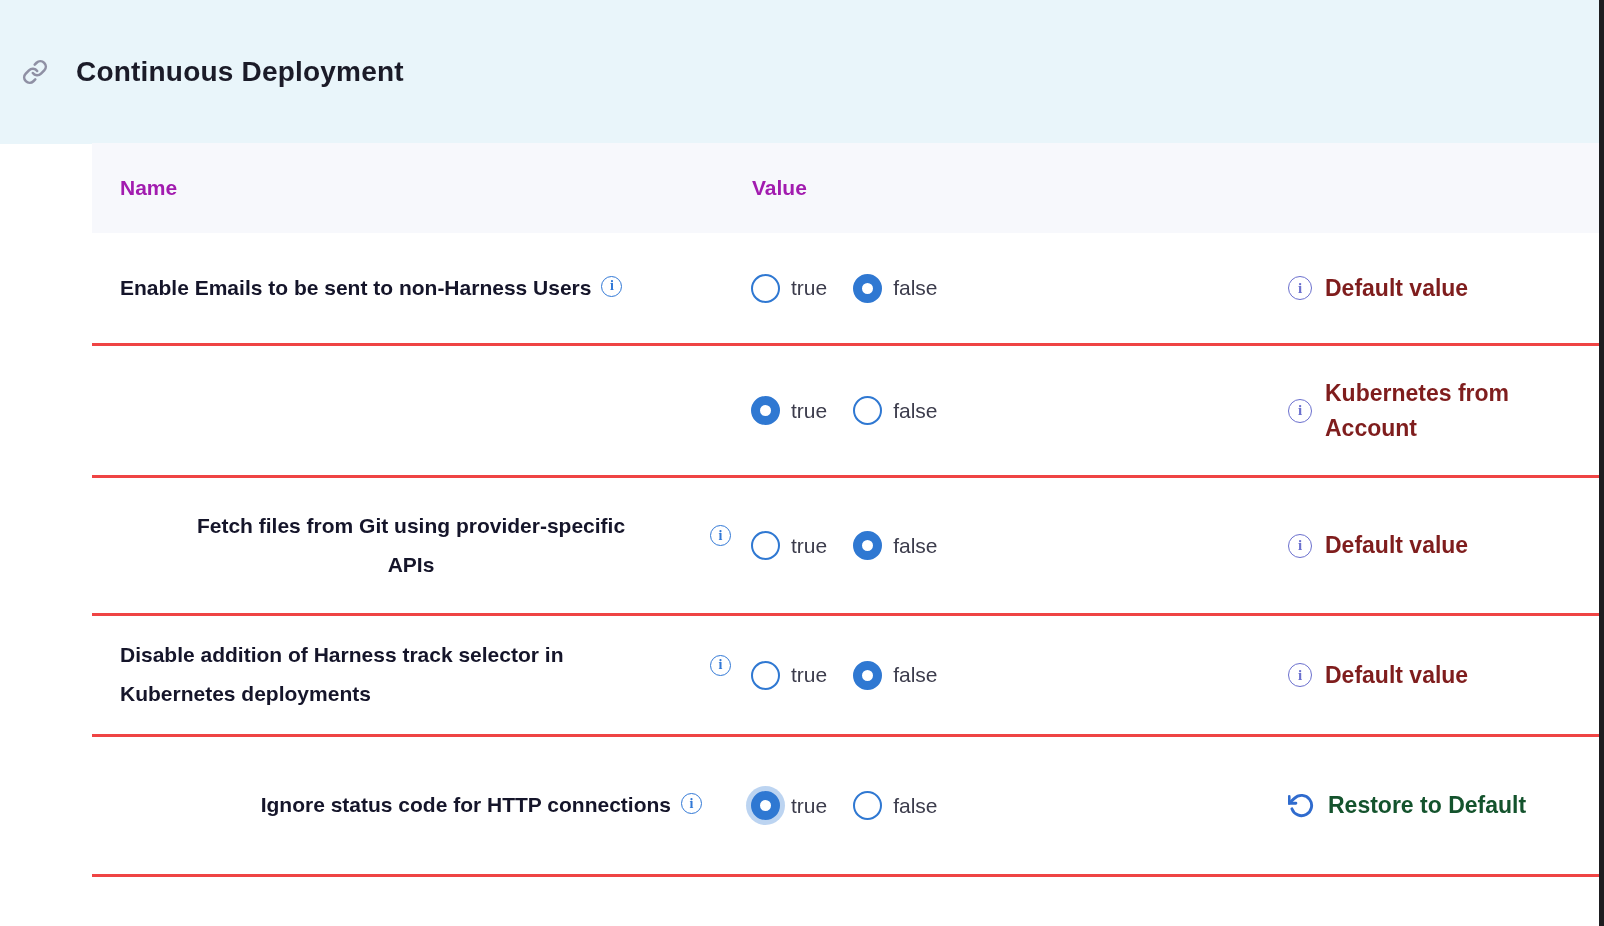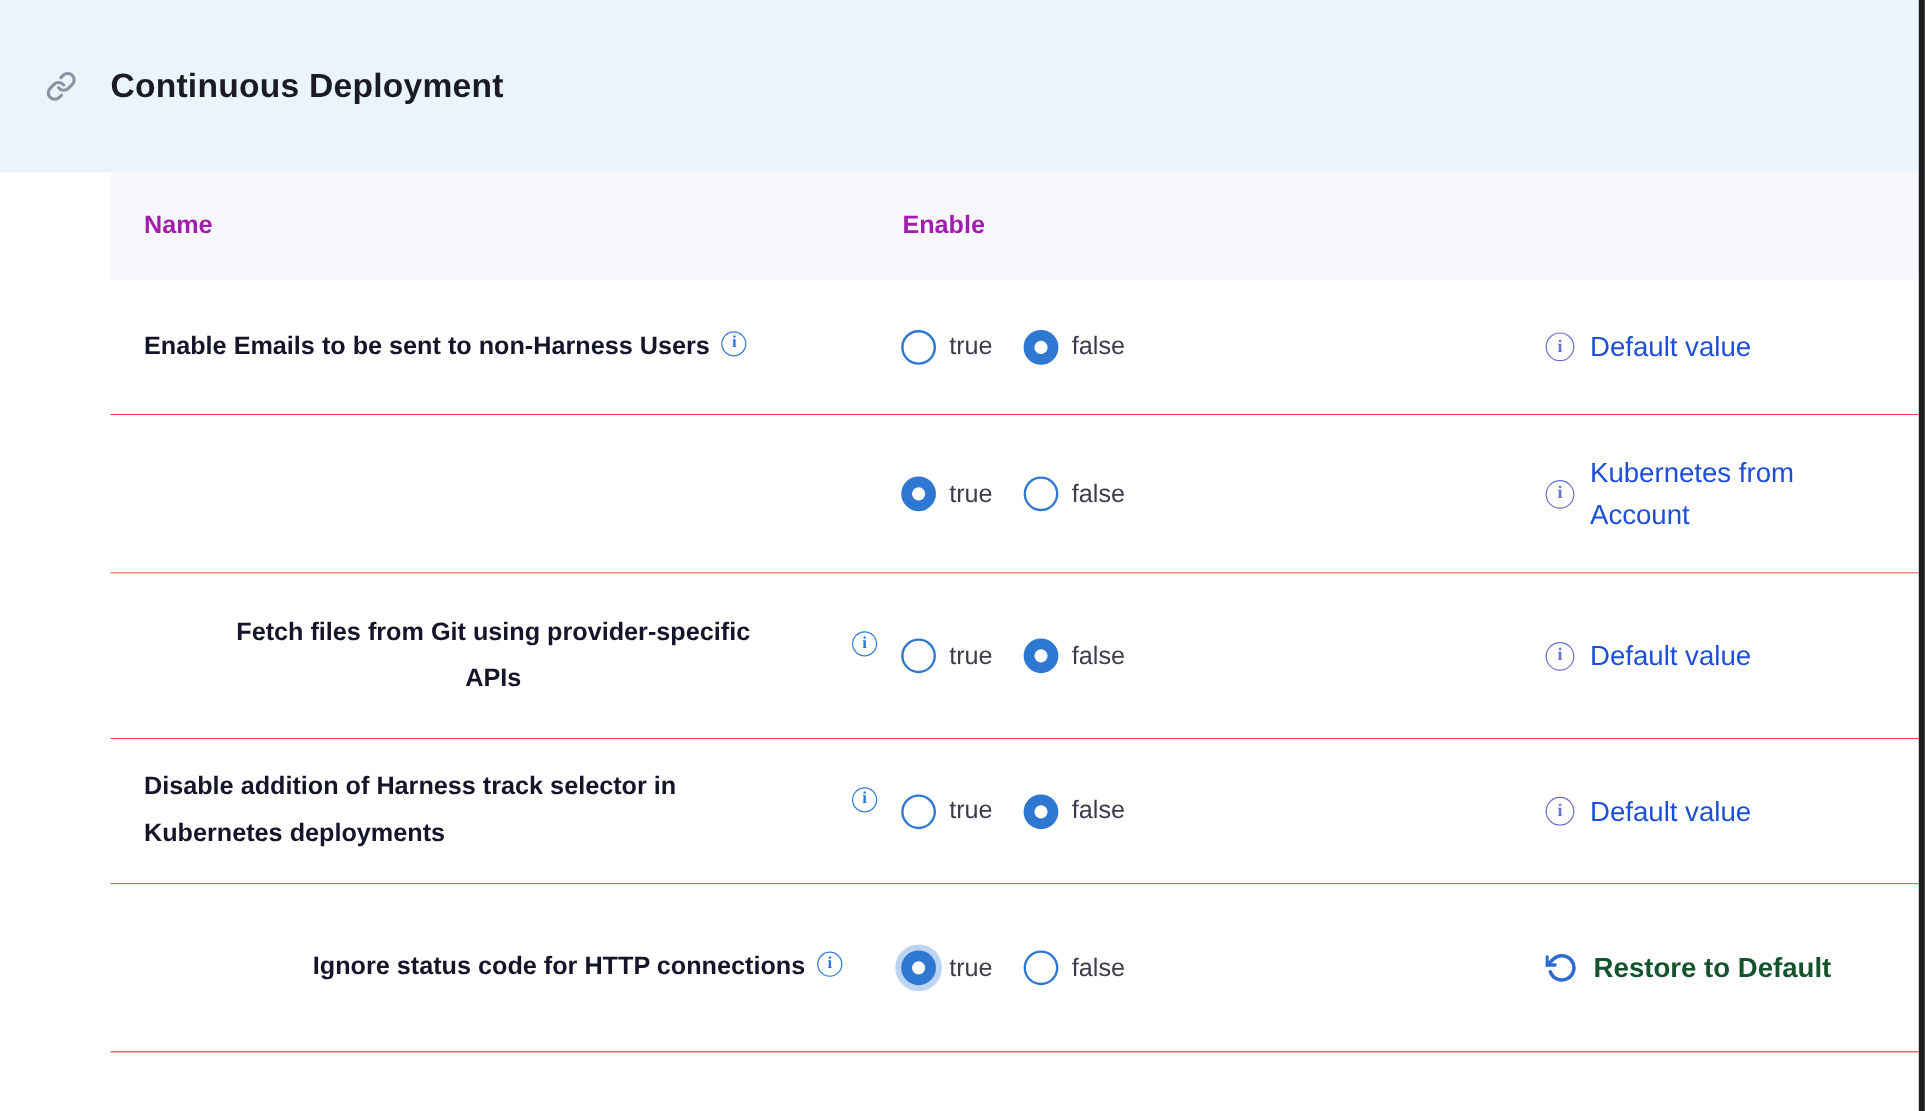--- a/index.html
+++ b/index.html
@@ -6,21 +6,21 @@
   html,body { width:1604px; height:926px; }
   body {
     font-family:"Liberation Sans","DejaVu Sans",sans-serif;
     background:#ffffff; overflow:hidden; position:relative;
   }
   .stage { position:absolute; inset:0; width:1604px; height:926px; background:#fff; }
 
   
   .section-header {
     position:absolute; left:0; top:0; width:1604px; height:144px;
-    background:#e9f5fa; display:flex; align-items:center; padding-left:38px;
+    background:#e9f5fa; display:flex; align-items:center; padding-left:22px;
   }
   .link-icon { width:26px; height:26px; color:#8f90a4; flex:0 0 auto; }
   .section-title {
     margin-left:28px; font-size:28px; font-weight:700; color:#1b1b28; letter-spacing:.2px;
   }
 
   
   .right-edge {
     position:absolute; right:0; top:0; width:5px; height:926px; background:#1d1d20;
   }
@@ -28,21 +28,21 @@
   
   .settings-table { position:absolute; left:92px; top:143px; width:1507px; }
   .thead {
     height:90px; background:#f7f8fc; display:flex; align-items:center; position:relative;
   }
   .th { font-size:21px; font-weight:600; color:#a21caf; }
   .th-name { position:absolute; left:28px; }
   .th-value { position:absolute; left:660px; }
 
   .row { position:relative; display:flex; align-items:center; background:#fff;
-         border-bottom:1px solid #ef4444; }
+         border-bottom:3px solid #ef4444; }
   .r1 { height:113px; } .r2 { height:132px; } .r3 { height:138px;text-align:center; }
   .r4 { height:121px; } .r5 { height:140px;text-align:right; }
 
   .cell-label { padding-left:28px; width:610px; font-size:21px; font-weight:600;
                 color:#15152a; line-height:1.85; }
   .label-text { white-space:pre-line; }
 
   
   .info-icon {
     display:inline-flex; align-items:center; justify-content:center;
@@ -69,21 +69,21 @@
   .radio.focused { box-shadow:0 0 0 5px rgba(47,120,210,.32); }
   .radio-label { font-size:21px; color:#3c3c4c; margin-left:11px; cursor:pointer; }
   .radio-label.first { margin-right:26px; }
 
   
   .cell-status { position:absolute; left:1196px; top:0; bottom:0;
                  display:flex; align-items:center; gap:13px; }
   .status-info-icon {
     width:24px; height:24px; border-color:#6b70ce; color:#6b70ce; font-size:15px;
   }
-  .status-text { font-size:23px; color:#1d4ed8; line-height:1.5; max-width:222px; }
+  .status-text { font-size:23px; color:#7f1d1d; line-height:1.5; max-width:222px;font-weight:bold; }
   .restore-icon { width:27px; height:27px; color:#2f6bce; display:none; cursor:pointer; flex:0 0 auto; }
   .cell-status.status-restore .restore-icon { display:block; }
   .cell-status.status-restore .status-text {
     color:#14532d; font-weight:600; max-width:none; white-space:nowrap; cursor:pointer;
   }
 </style>
 </head>
 <body>
 
 <div class="stage">
@@ -92,21 +92,21 @@
     <svg class="link-icon" viewBox="0 0 24 24" fill="none" stroke="currentColor" stroke-width="2.4" stroke-linecap="round" stroke-linejoin="round">
       <path d="M10 13a5 5 0 0 0 7.54.54l3-3a5 5 0 0 0-7.07-7.07l-1.72 1.71"></path>
       <path d="M14 11a5 5 0 0 0-7.54-.54l-3 3a5 5 0 0 0 7.07 7.07l1.71-1.71"></path>
     </svg>
     <div class="section-title">Continuous Deployment</div>
   </div>
 
   <div class="settings-table">
     <div class="thead">
       <div class="th th-name">Name</div>
-      <div class="th th-value">Enable</div>
+      <div class="th th-value">Value</div>
     </div>
 
     <div class="row r1 info-label">
       <div class="cell-label">
         <span class="label-text">Enable Emails to be sent to non-Harness Users</span><span class="info-icon label-info"></span>
       </div>
       <div class="cell-value">
         <span class="info-icon value-info"></span>
         <span class="radio-group">
           <span class="radio radio-true"></span>

